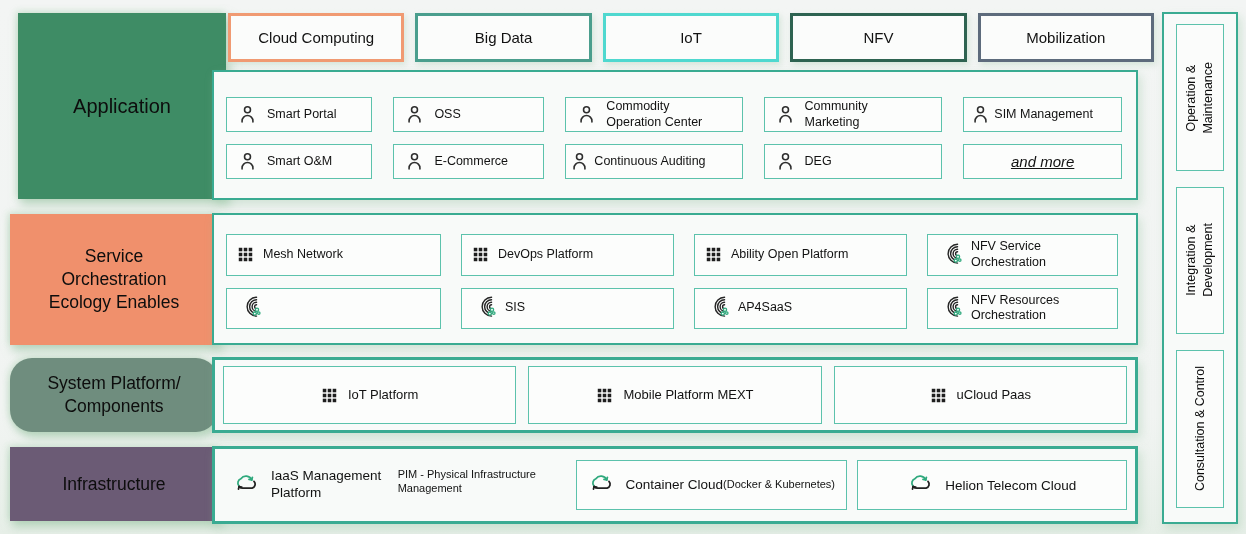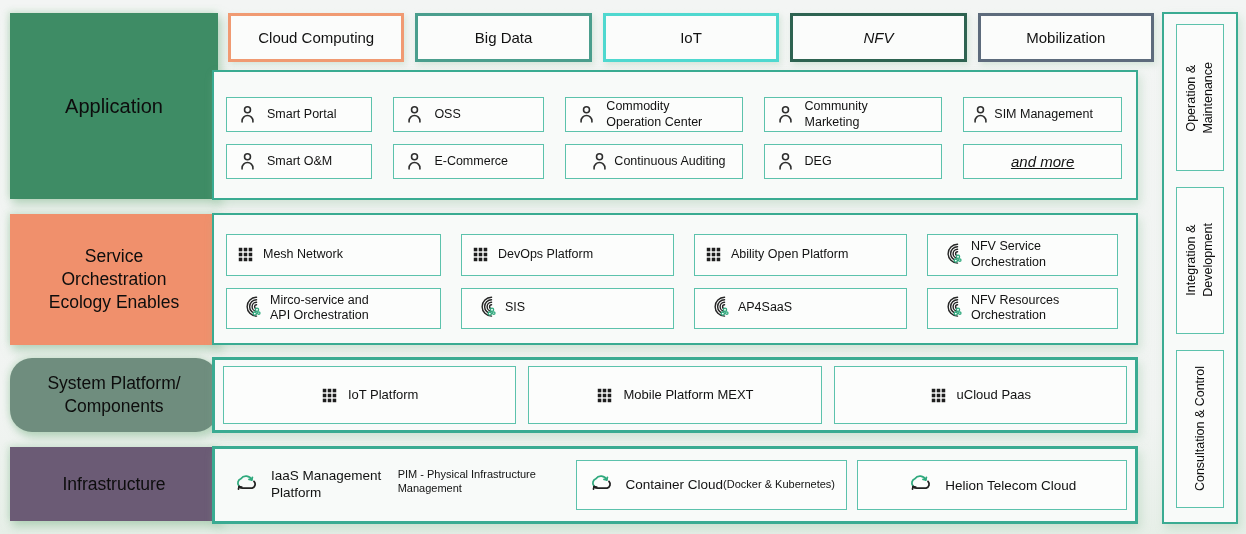--- a/index.html
+++ b/index.html
@@ -86,33 +86,33 @@
   .vtext{
     writing-mode:vertical-rl;transform:rotate(180deg);
     white-space:pre-line;text-align:center;font-size:12.5px;line-height:1.35;color:#0d0d0d;
   }
 </style>
 </head>
 <body>
 
 <div class="stage">
 
-  <div class="layer-label layer-app" style="background-color: rgb(62, 140, 101);">Application</div>
+  <div class="layer-label layer-app" style="background-color: rgb(62, 140, 101); margin-left: 8px;">Application</div>
   <div class="layer-label layer-svc" style="background-color: rgb(240, 144, 108);">Service
 Orchestration
 Ecology Enables</div>
   <div class="layer-label layer-sys" style="background-color: rgb(111, 141, 126); border-radius: 22px;">System Platform/
 Components</div>
   <div class="layer-label layer-infra" style="background-color: rgb(107, 91, 117);">Infrastructure</div>
 
   <div class="cat-row">
     <div class="cat" style="border-color: rgb(240, 154, 114);">Cloud Computing</div>
     <div class="cat" style="border-color: rgb(74, 158, 141);">Big Data</div>
     <div class="cat" style="border-color: rgb(79, 216, 207);">IoT</div>
-    <div class="cat" style="border-color: rgb(46, 99, 81); font-style: italic;">NFV</div>
+    <div class="cat" style="border-color: rgb(46, 99, 81);">NFV</div>
     <div class="cat" style="border-color: rgb(93, 107, 124);">Mobilization</div>
   </div>
 
   <div class="section sec-app">
     <div class="item">
       <span class="icon">
           <svg width="21" height="21" viewBox="0 0 24 24" fill="none" stroke="#2e2e2e" stroke-width="1.8">
             <circle cx="12" cy="6.6" r="3.4"></circle>
             <path d="M5.8 20.5v-1.1a6.2 6.2 0 0 1 12.4 0v1.1" stroke-linecap="round"></path>
           </svg>
@@ -168,21 +168,21 @@
     </div>
     <div class="item">
       <span class="icon">
           <svg width="21" height="21" viewBox="0 0 24 24" fill="none" stroke="#2e2e2e" stroke-width="1.8">
             <circle cx="12" cy="6.6" r="3.4"></circle>
             <path d="M5.8 20.5v-1.1a6.2 6.2 0 0 1 12.4 0v1.1" stroke-linecap="round"></path>
           </svg>
         </span>
       <span class="label">E-Commerce</span>
     </div>
-    <div class="item" style="gap:4px;padding-left:23px;">
+    <div class="item" style="gap:4px;padding-left:3px;">
       <span class="icon">
           <svg width="21" height="21" viewBox="0 0 24 24" fill="none" stroke="#2e2e2e" stroke-width="1.8">
             <circle cx="12" cy="6.6" r="3.4"></circle>
             <path d="M5.8 20.5v-1.1a6.2 6.2 0 0 1 12.4 0v1.1" stroke-linecap="round"></path>
           </svg>
         </span>
       <span class="label">Continuous Auditing</span>
     </div>
     <div class="item">
       <span class="icon">
@@ -271,22 +271,20 @@
               <path d="M22 9.8 A2.2 2.2 0 0 0 22 14.2"></path>
               <path d="M22 7 A5 5 0 0 0 22 17"></path>
               <path d="M22 4.2 A7.8 7.8 0 0 0 22 19.8"></path>
               <path d="M22 1.4 A10.6 10.6 0 0 0 22 22.6"></path>
             </g>
             <circle cx="22.5" cy="15.5" r="1.8" fill="#fff" stroke="#2fa97d" stroke-width="1.5"></circle>
             <circle cx="20" cy="19.8" r="1.8" fill="#fff" stroke="#2fa97d" stroke-width="1.5"></circle>
             <circle cx="24.5" cy="19.2" r="1.4" fill="#fff" stroke="#2fa97d" stroke-width="1.4"></circle>
           </svg>
         </span>
-      <span class="label">Mirco-service and
-API Orchestration</span>
     </div>
     <div class="item">
       <span class="icon">
           <svg width="24" height="24" viewBox="0 0 27 27" fill="none">
             <g stroke="#252525" stroke-width="1.6" stroke-linecap="round">
               <path d="M22 9.8 A2.2 2.2 0 0 0 22 14.2"></path>
               <path d="M22 7 A5 5 0 0 0 22 17"></path>
               <path d="M22 4.2 A7.8 7.8 0 0 0 22 19.8"></path>
               <path d="M22 1.4 A10.6 10.6 0 0 0 22 22.6"></path>
             </g>

